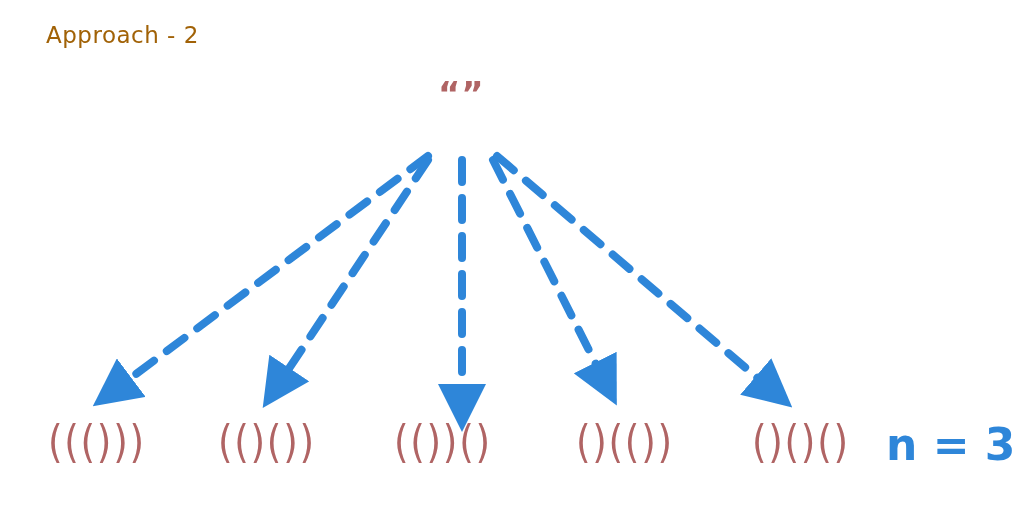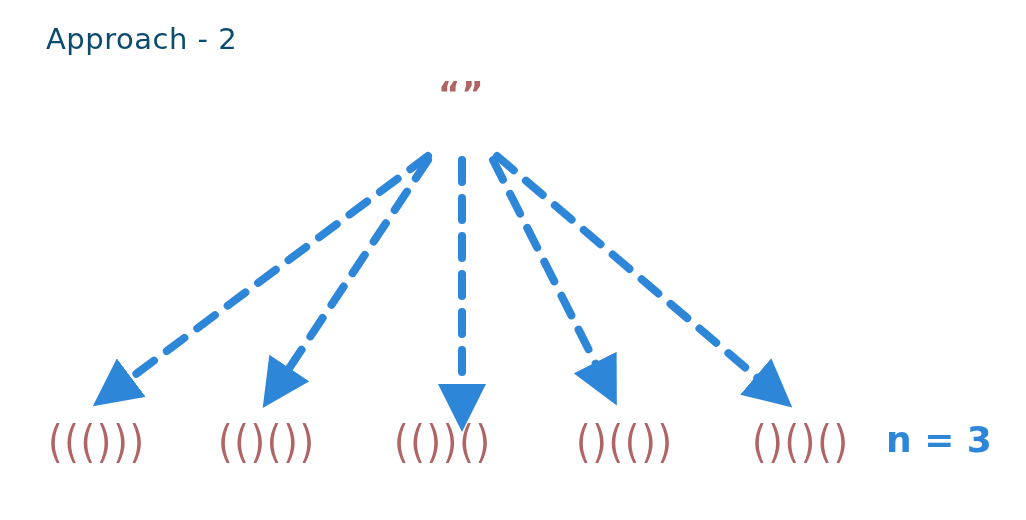--- a/index.html
+++ b/index.html
@@ -1,20 +1,20 @@
 <!DOCTYPE html>
 <html><head>
   <meta charset="utf-8">
   <style>
     html, body { margin: 0; padding: 0; background: #ffffff; }
     body { width: 1026px; height: 520px; position: relative; overflow: hidden; font-family: "DejaVu Sans", sans-serif; }
-    .title { position: absolute; left: 46px; top: 22px; font-size: 29px; color: #0c4a6e; letter-spacing: 0.5px; }
+    .title { position: absolute; left: 46px; top: 22px; font-size: 23px; color: #a16207; letter-spacing: 0.5px; }
     .root { position: absolute; left: 438px; top: 74px; font-size: 34px; color: #b06464; font-weight: bold; letter-spacing: 1px; }
     .leaf { position: absolute; top: 416px; font-size: 44px; color: #b06464; font-family: "DejaVu Sans", sans-serif; transform: scaleX(0.85); transform-origin: left top; letter-spacing: 2px; }
-    .nlabel { position: absolute; left: 886px; top: 419px; font-size: 36px; color: #2e86d9; font-weight: bold; }
+    .nlabel { position: absolute; left: 886px; top: 419px; font-size: 44px; color: #2e86d9; font-weight: bold; }
     svg.arrows { position: absolute; left: 0; top: 0; }
   </style>
 </head>
 <body>
 
 <div class="title">Approach - 2</div>
 <div class="root">“”</div>
 
 <svg class="arrows" width="1026" height="520">
   <defs>

